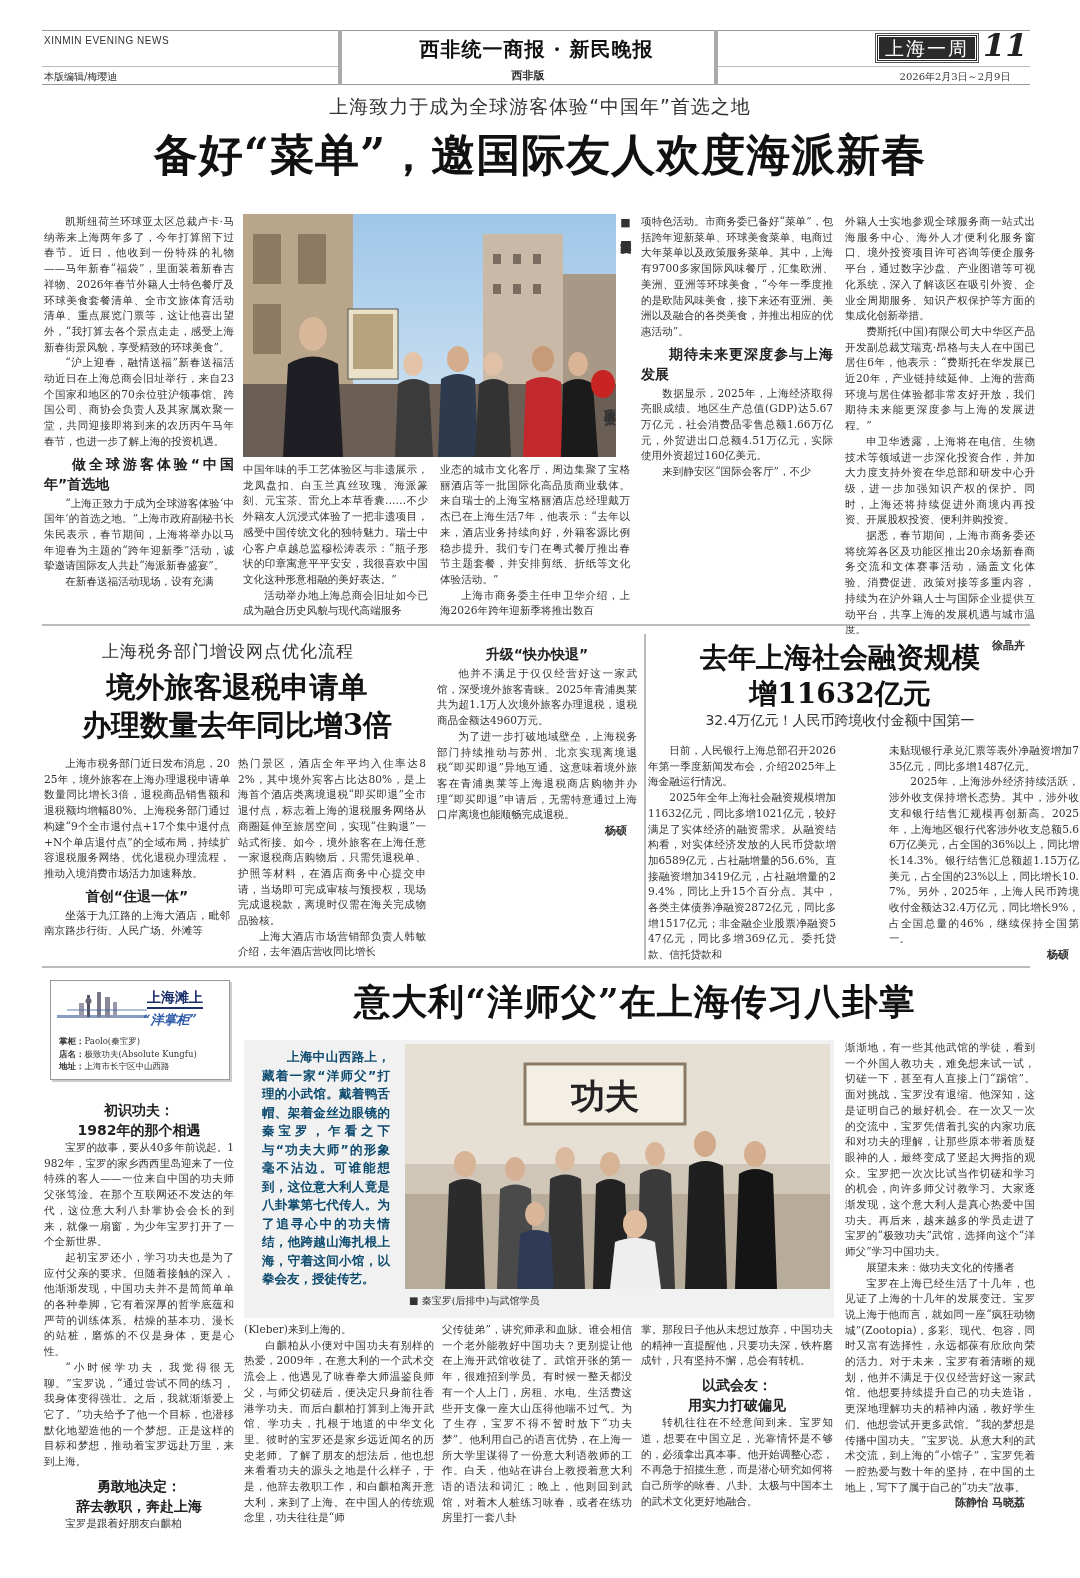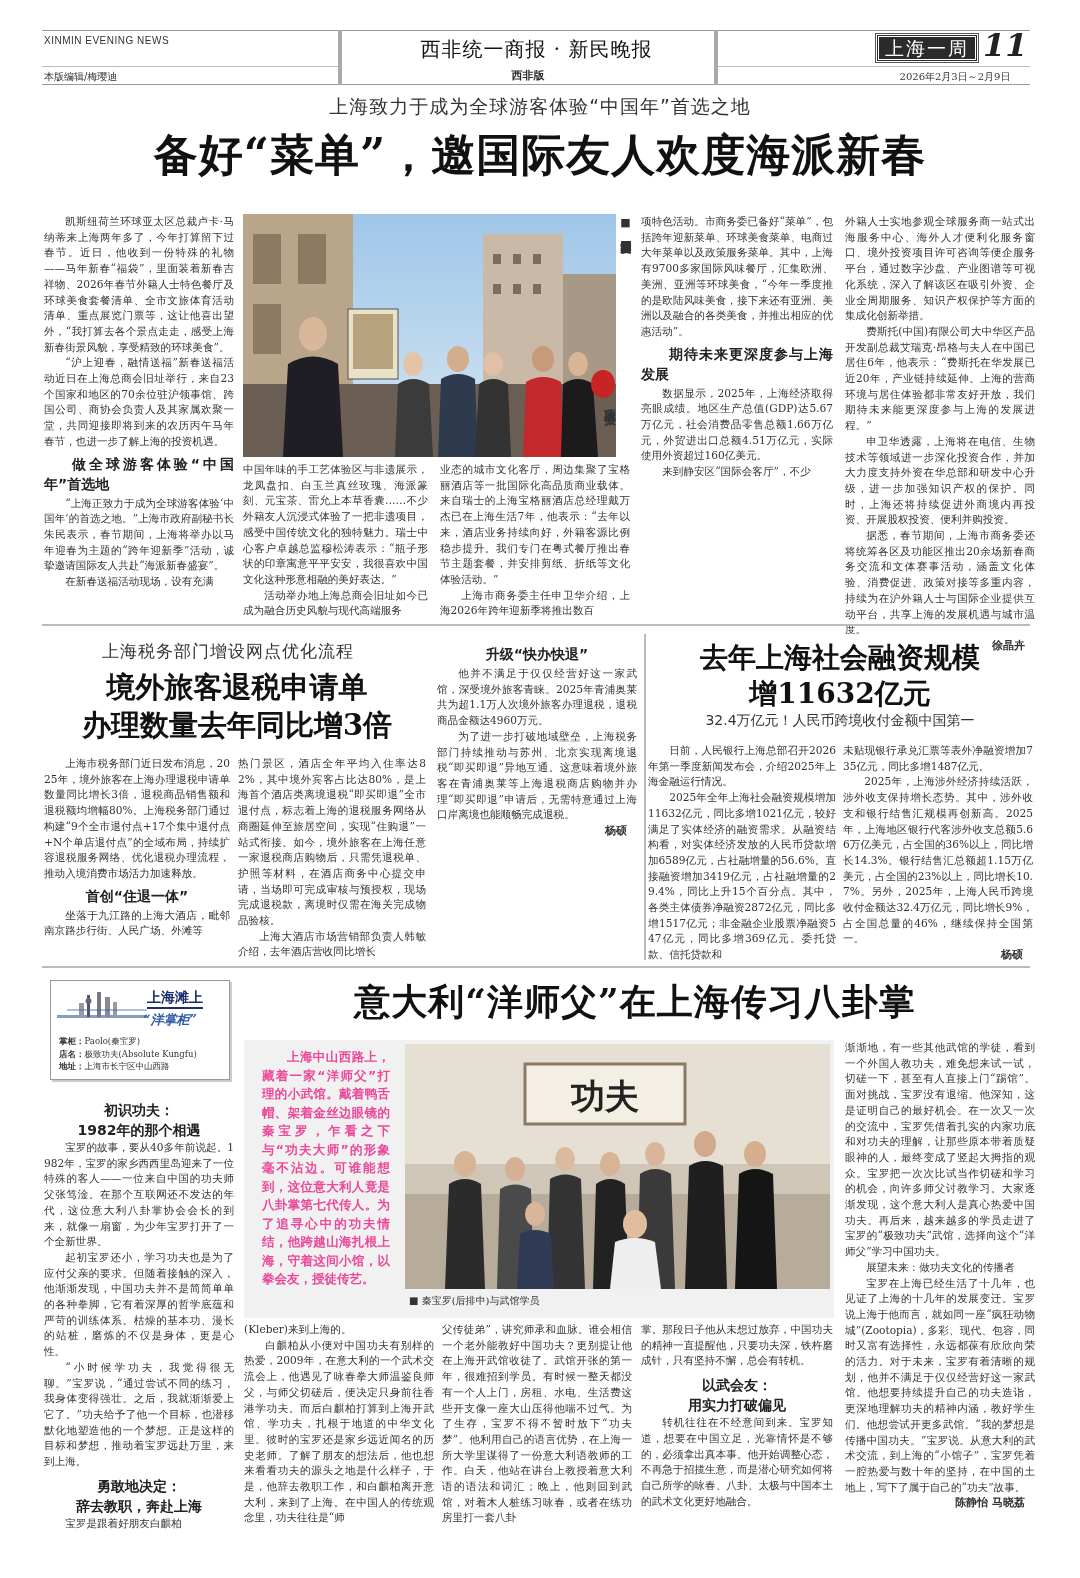--- a/index.html
+++ b/index.html
@@ -10,33 +10,33 @@
   .body-text p { text-indent: 2em; }
   .sub-h { font-family: "DejaVu Sans", "Liberation Sans", sans-serif; font-weight: bold; font-size: 14px; line-height: 20px; color: #222; margin: 4px 0 2px 0; }
   .sub-h.center { text-align: center; }
   .byline { text-align: right; font-family: "DejaVu Sans", sans-serif; font-weight: bold; font-size: 11px; padding-right: 10px; }
   .hr { position: absolute; background: #aaa; }
   .photo { position: absolute; overflow: hidden; }
 
   
   .mast-en { font-family: "Liberation Sans", sans-serif; font-size: 10px; letter-spacing: 0.5px; color: #333; }
   .mast-editor { font-family: "DejaVu Sans", sans-serif; font-size: 10px; color: #333; }
-  .mast-logo { font-family: "DejaVu Serif", serif; font-weight: normal; font-size: 20px; color: #111; letter-spacing: 1px; padding-left: 17px; }
+  .mast-logo { font-family: "DejaVu Serif", serif; font-weight: bold; font-size: 20px; color: #111; letter-spacing: 1px; padding-left: 17px; }
   .mast-edition { font-family: "DejaVu Sans", sans-serif; font-size: 11px; font-weight: bold; }
   .section-box { background: #2b2b2b; color: #fff; font-family: "DejaVu Serif", serif; font-size: 19px; padding: 0 6px; border: 3px double #fff; outline: 1px solid #555; letter-spacing: 2px; }
   .page-num { font-family: "DejaVu Serif", serif; font-style: italic; font-size: 32px; font-weight: bold; color: #222; }
   .date { font-family: "DejaVu Serif", serif; font-size: 10px; color: #333; }
 
   .kicker { font-family: "DejaVu Sans", sans-serif; font-size: 19px; color: #333; letter-spacing: 1px; text-align: center; }
   .headline { font-family: "DejaVu Serif", serif; font-weight: bold; font-size: 44px; color: #111; text-align: center; letter-spacing: 1px; }
   .h2 { font-family: "DejaVu Serif", serif; font-weight: bold; color: #111; text-align: center; }
   .caption-vert { writing-mode: vertical-rl; font-family: "DejaVu Serif", serif; font-size: 11px; line-height: 13px; color: #333; }
 
   .lede-box { background: #f1f1f1; }
-  .lede { font-family: "DejaVu Sans", sans-serif; font-weight: bold; font-size: 12.5px; line-height: 18.5px; color: #ec4899; text-align: justify; word-break: break-all; }
+  .lede { font-family: "DejaVu Sans", sans-serif; font-weight: bold; font-size: 12.5px; line-height: 18.5px; color: #0c4a6e; text-align: justify; word-break: break-all; }
   .lede p { text-indent: 2em; }
 
   .sidebox { border: 1px solid #999; box-shadow: 2px 2px 0 #ccc; background: #fff; }
   .sidebox-title { font-family: "DejaVu Serif", serif; font-weight: bold; font-size: 14px; color: #1b2f6a; }
   .sidebox-sub { font-family: "DejaVu Serif", serif; font-style: italic; font-weight: bold; font-size: 13px; color: #2f5aa8; }
   .sidebox-info { font-family: "DejaVu Serif", serif; font-size: 8.5px; line-height: 12.5px; color: #333; }
   .sidebox-info b { font-weight: bold; }
 </style>
 </head>
 <body>
@@ -161,21 +161,21 @@
 
 <div class="abs h2" style="left:650px;top:640px;width:380px;font-size:28px;line-height:36px;">
   <div>去年上海社会融资规模</div>
   <div>增11632亿元</div>
 </div>
 <div class="abs" style="left:650px;top:712px;width:380px;text-align:center;font-family:'DejaVu Sans',sans-serif;font-size:14px;color:#333;">32.4万亿元！人民币跨境收付金额中国第一</div>
 <div class="abs body-text" style="left:648px;top:743px;width:188px;">
   <p>日前，人民银行上海总部召开2026年第一季度新闻发布会，介绍2025年上海金融运行情况。</p>
   <p>2025年全年上海社会融资规模增加11632亿元，同比多增1021亿元，较好满足了实体经济的融资需求。从融资结构看，对实体经济发放的人民币贷款增加6589亿元，占社融增量的56.6%。直接融资增加3419亿元，占社融增量的29.4%，同比上升15个百分点。其中，各类主体债券净融资2872亿元，同比多增1517亿元；非金融企业股票净融资547亿元，同比多增369亿元。委托贷款、信托贷款和</p>
 </div>
-<div class="abs body-text" style="left:843px;top:743px;width:190px;">
+<div class="abs body-text" style="left:889px;top:743px;width:190px;">
   <p style="text-indent:0">未贴现银行承兑汇票等表外净融资增加735亿元，同比多增1487亿元。</p>
   <p>2025年，上海涉外经济持续活跃，涉外收支保持增长态势。其中，涉外收支和银行结售汇规模再创新高。2025年，上海地区银行代客涉外收支总额5.66万亿美元，占全国的36%以上，同比增长14.3%。银行结售汇总额超1.15万亿美元，占全国的23%以上，同比增长10.7%。另外，2025年，上海人民币跨境收付金额达32.4万亿元，同比增长9%，占全国总量的46%，继续保持全国第一。</p>
   <div class="byline">杨硕</div>
 </div>
 
 <div class="hr" style="left:42px;top:966px;width:988px;height:2px;background:#bbb;"></div>
 
 <div class="abs headline" style="left:240px;top:978px;width:790px;font-size:36px;">意大利“洋师父”在上海传习八卦掌</div>
 
 <div class="abs sidebox" style="left:50px;top:980px;width:180px;height:100px;">

